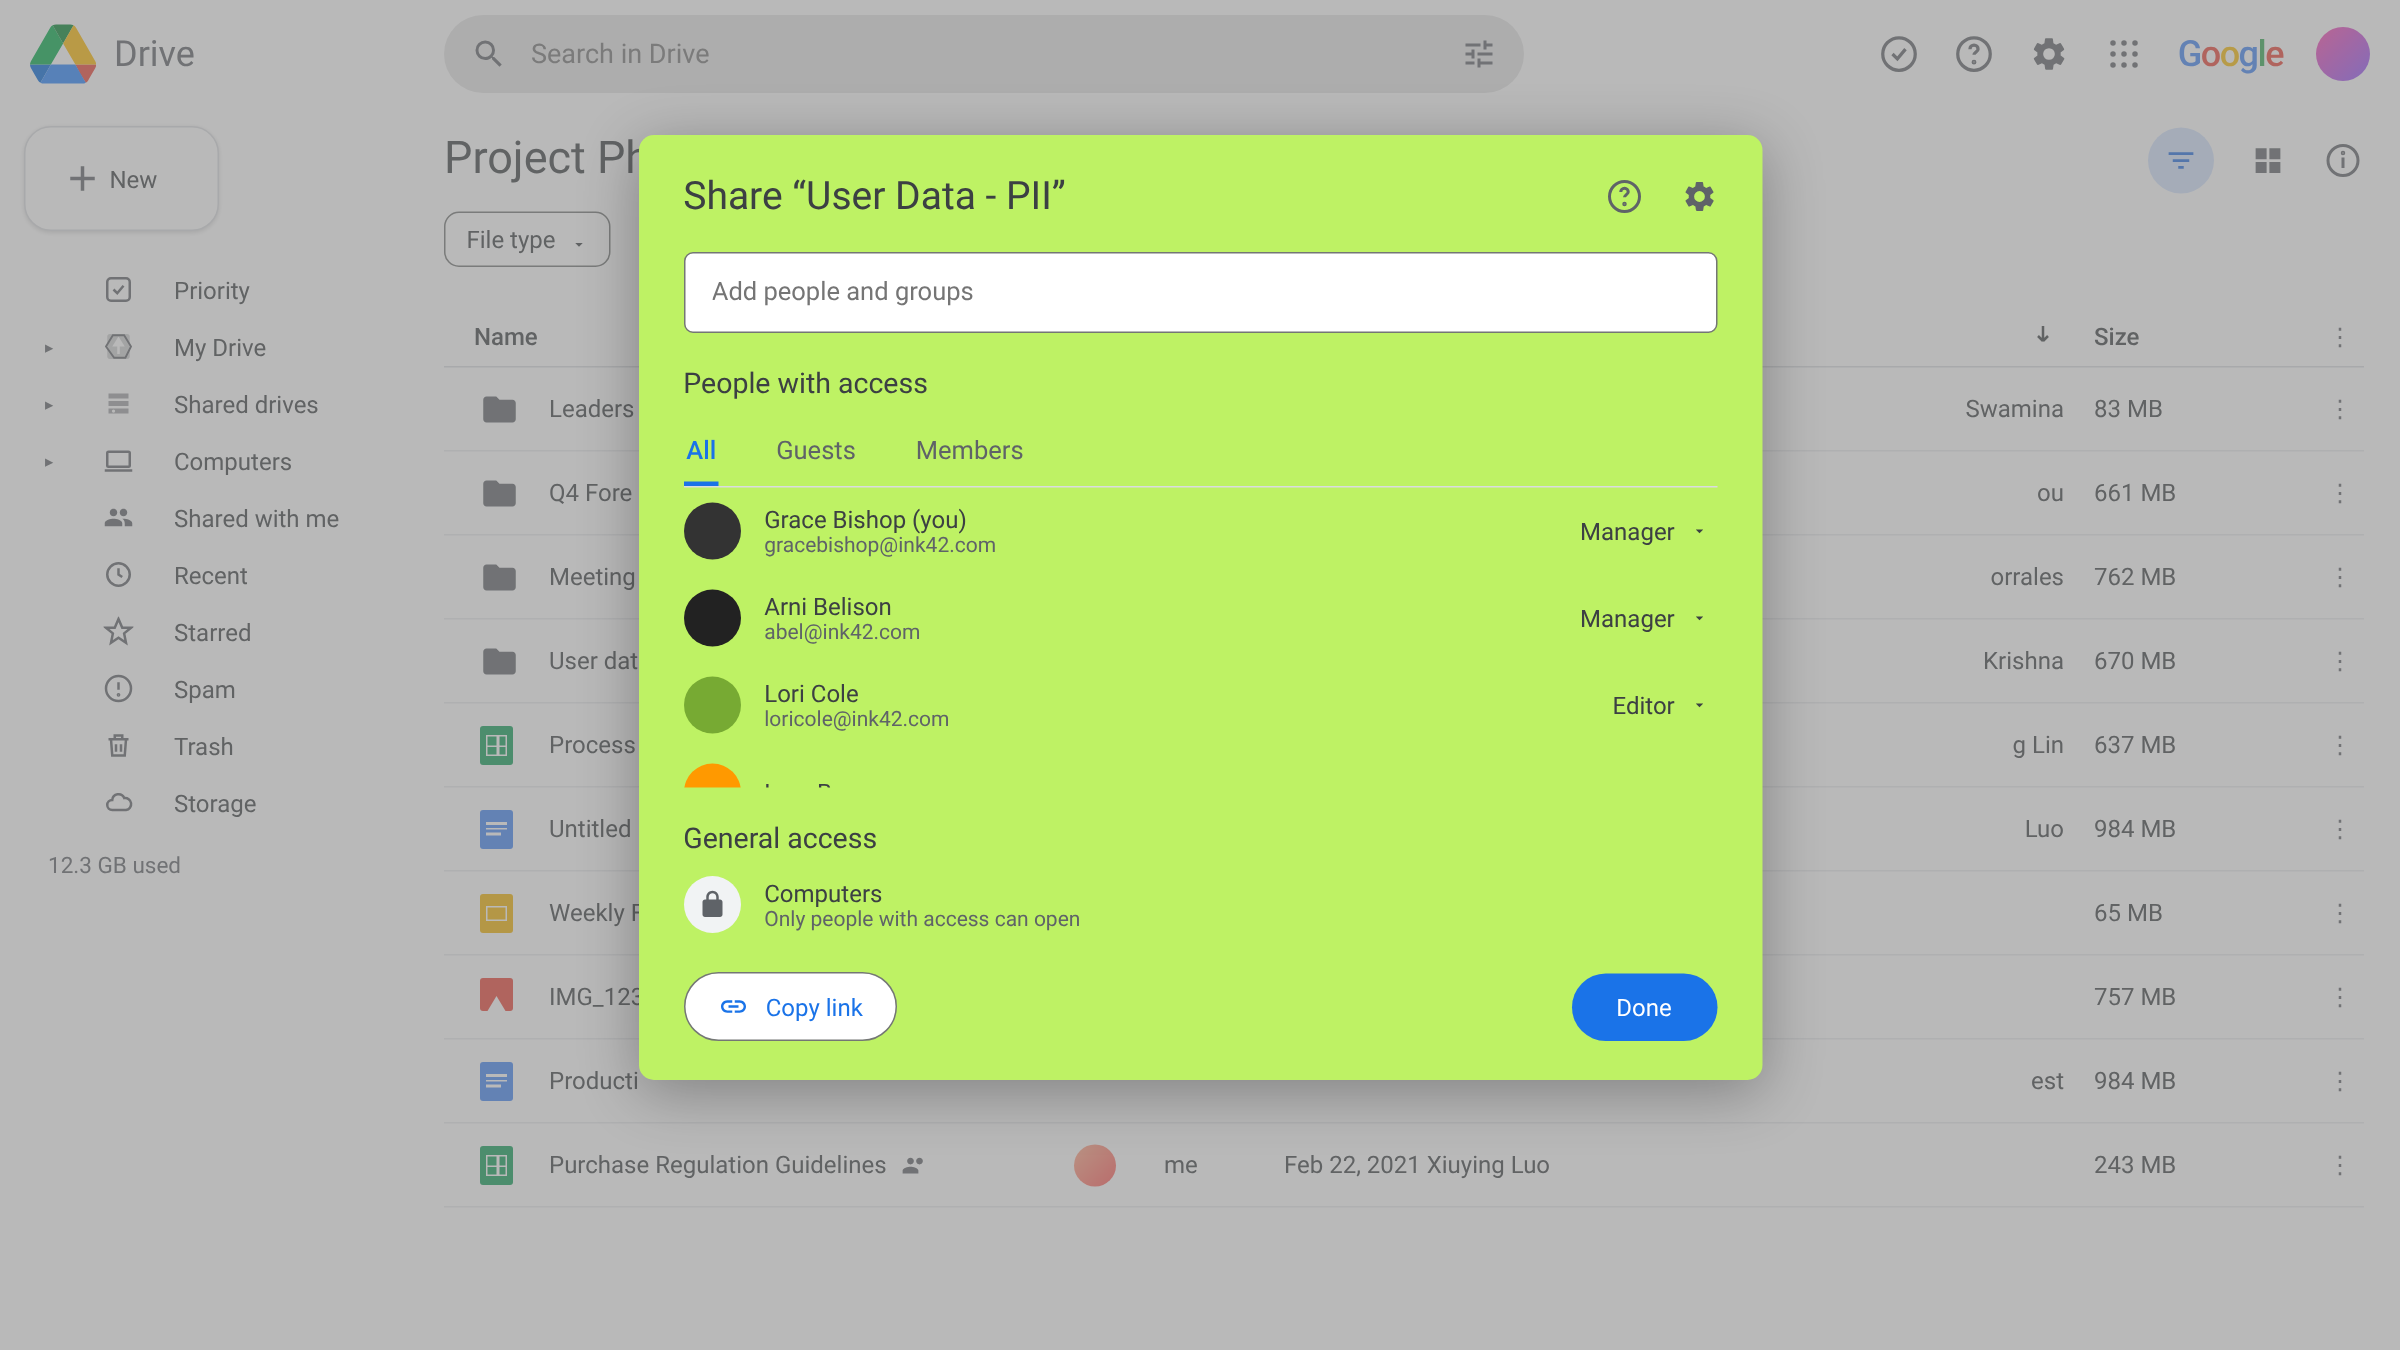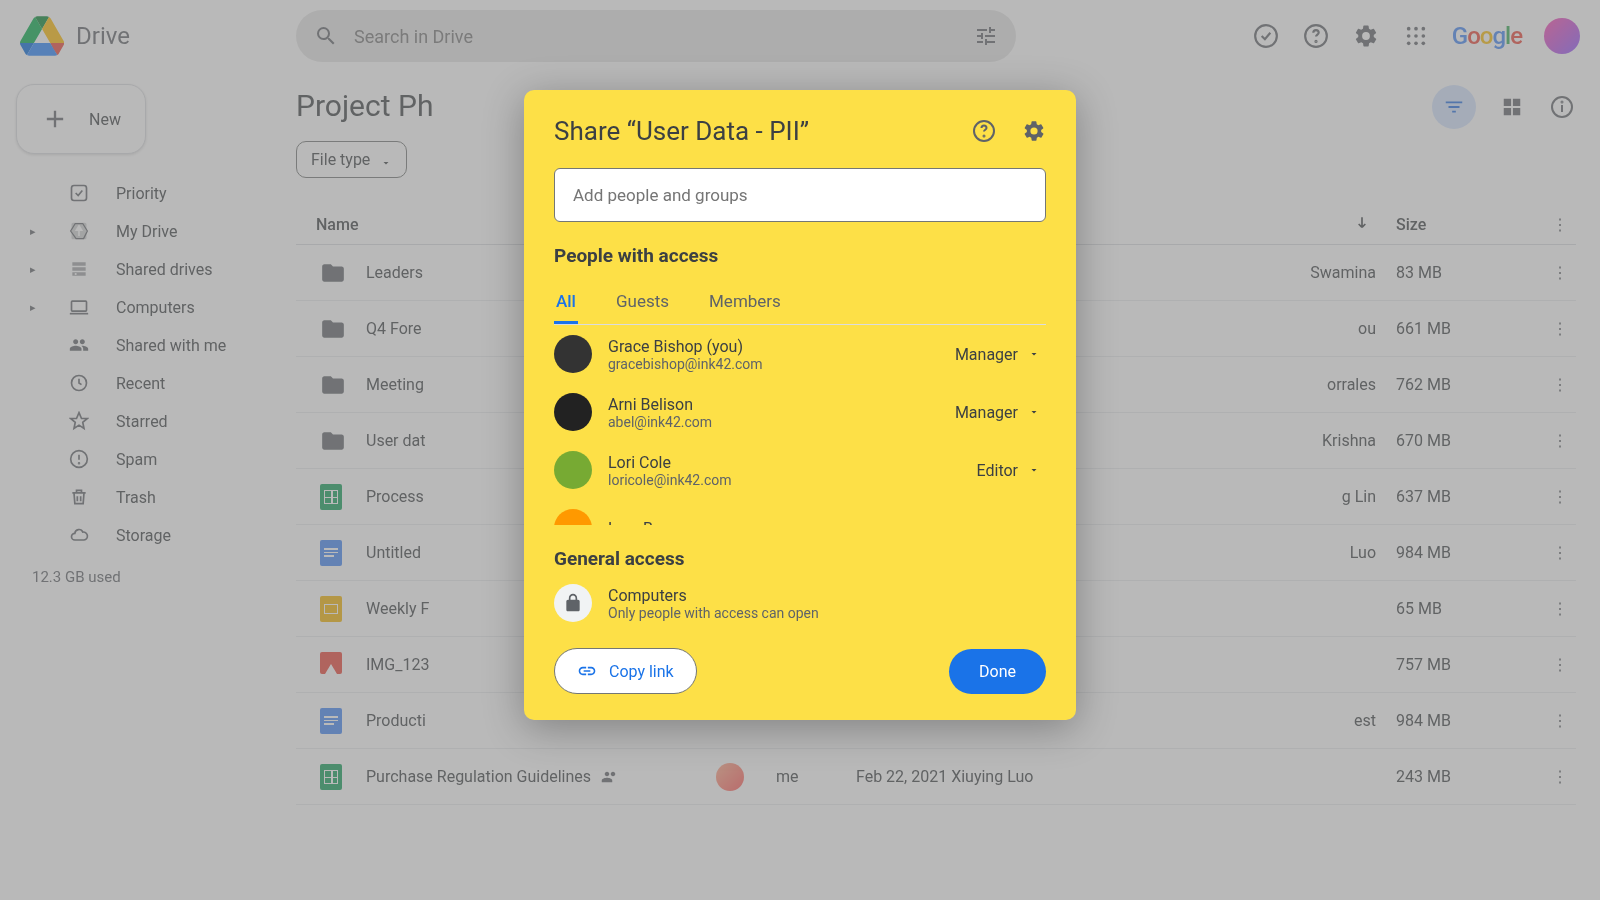--- a/index.html
+++ b/index.html
@@ -11,47 +11,47 @@
 .drive-label { font-size: 24px; color: #5f6368; }
 .search-bar { flex: 1; max-width: 720px; height: 52px; background: #e5e5e5; border-radius: 26px; display: flex; align-items: center; padding: 0 18px; gap: 16px; color: #5f6368; }
 .search-input { flex: 1; border: none; background: transparent; font-size: 18px; color: #5f6368; outline: none; }
 .topbar-right { display: flex; align-items: center; gap: 22px; margin-left: auto; }
 .icon-btn { width: 28px; height: 28px; display: flex; align-items: center; justify-content: center; color: #5f6368; cursor: pointer; }
 .google-logo { font-size: 24px; font-weight: 500; letter-spacing: -1px; }
 .avatar { width: 36px; height: 36px; border-radius: 50%; background: linear-gradient(135deg,#f4a,#85f); }
 
 .main { display: flex; height: calc(100% - 72px); }
 .sidebar { width: 280px; padding: 12px 16px; }
-.new-btn { display: flex; align-items: center; gap: 20px; background: #fff; border: 1px solid #dadce0; border-radius: 18px; padding: 20px 24px; font-size: 16px; color: #3c4043; box-shadow: 0 1px 3px rgba(0,0,0,0.15); cursor: pointer; margin-bottom: 20px; width: 130px; }
+.new-btn { display: flex; align-items: center; gap: 4px; background: #fff; border: 1px solid #dadce0; border-radius: 18px; padding: 20px 24px; font-size: 16px; color: #3c4043; box-shadow: 0 1px 3px rgba(0,0,0,0.15); cursor: pointer; margin-bottom: 20px; width: 130px; }
 .nav-item { display: flex; align-items: center; gap: 26px; padding: 8px 14px; font-size: 16px; color: #3c4043; border-radius: 0 20px 20px 0; cursor: pointer; }
 .nav-item .chev { width: 12px; color: #5f6368; font-size: 11px; }
 .nav-icon { width: 22px; height: 22px; display: flex; align-items: center; justify-content: center; color: #5f6368; }
 .storage-text { font-size: 15px; color: #5f6368; padding: 14px 16px; }
 
 .content { flex: 1; padding: 0 24px 0 16px; }
 .page-title { font-size: 30px; color: #3c4043; padding: 16px 0 18px 0; }
 .filter-chip { display: inline-flex; align-items: flex-end; gap: 10px; border: 1px solid #747775; border-radius: 10px; padding: 8px 14px; font-size: 16px; color: #3c4043; cursor: pointer; }
 .filter-active { width: 44px; height: 44px; border-radius: 50%; background: #d3e3fd; display: flex; align-items: center; justify-content: center; color: #1f6be0; }
 
 .file-table { margin-top: 26px; }
 .table-header { display: flex; align-items: center; padding: 10px 0; border-bottom: 1px solid #dadce0; font-size: 16px; color: #3c4043; font-weight: 500; }
 .col-name { flex: 0 0 560px; padding-left: 20px; }
 .col-size { flex: 0 0 140px; }
 .col-more { flex: 0 0 40px; text-align: right; padding-right: 8px; }
 .table-row { display: flex; align-items: center; height: 56px; border-bottom: 1px solid #e8eaed; font-size: 16px; color: #3c4043; }
 .file-icon { width: 26px; height: 26px; margin: 0 20px 0 24px; border-radius: 3px; }
 .more-dots { color: #5f6368; cursor: pointer; }
 
 .overlay { position: absolute; inset: 0; background: rgba(128,128,128,0.55); display: flex; align-items: flex-start; justify-content: center; padding-top: 90px; }
-.dialog { width: 552px; background: #fde047; border-radius: 10px; padding: 26px 30px 26px 30px; box-shadow: 0 8px 40px rgba(0,0,0,0.3); }
+.dialog { width: 749px; background: #bef264; border-radius: 10px; padding: 26px 30px 26px 30px; box-shadow: 0 8px 40px rgba(0,0,0,0.3); }
 .dialog-header { display: flex; align-items: center; }
 .dialog-title { font-size: 26px; color: #3c4043; flex: 1; }
 .dialog-icons { display: flex; gap: 26px; color: #5f6368; }
 .add-input { width: 100%; border: 1px solid #747775; border-radius: 6px; padding: 16px 18px; font-size: 17px; color: #5f6368; margin-top: 22px; outline: none; }
-.section-title { font-size: 19px; color: #3c4043; margin-top: 22px; font-weight: 700; }
+.section-title { font-size: 19px; color: #3c4043; margin-top: 22px; font-weight: 400; }
 .tabs { display: flex; gap: 36px; margin-top: 14px; border-bottom: 1px solid #dadce0; }
 .tab { padding: 10px 2px; font-size: 17px; color: #5f6368; cursor: pointer; }
 .tab.active { color: #1a73e8; border-bottom: 3px solid #1a73e8; font-weight: 500; }
 .people-list { max-height: 200px; overflow: hidden; position: relative; }
 .person { display: flex; align-items: center; padding: 10px 0; gap: 16px; }
 .person-avatar { width: 38px; height: 38px; border-radius: 50%; background: #888; flex-shrink: 0; }
 .person-info { flex: 1; }
 .person-name { font-size: 16px; color: #3c4043; }
 .person-email { font-size: 14px; color: #5f6368; }
 .role-select { display: flex; align-items: center; gap: 10px; font-size: 16px; color: #3c4043; cursor: pointer; padding-right: 6px; }

